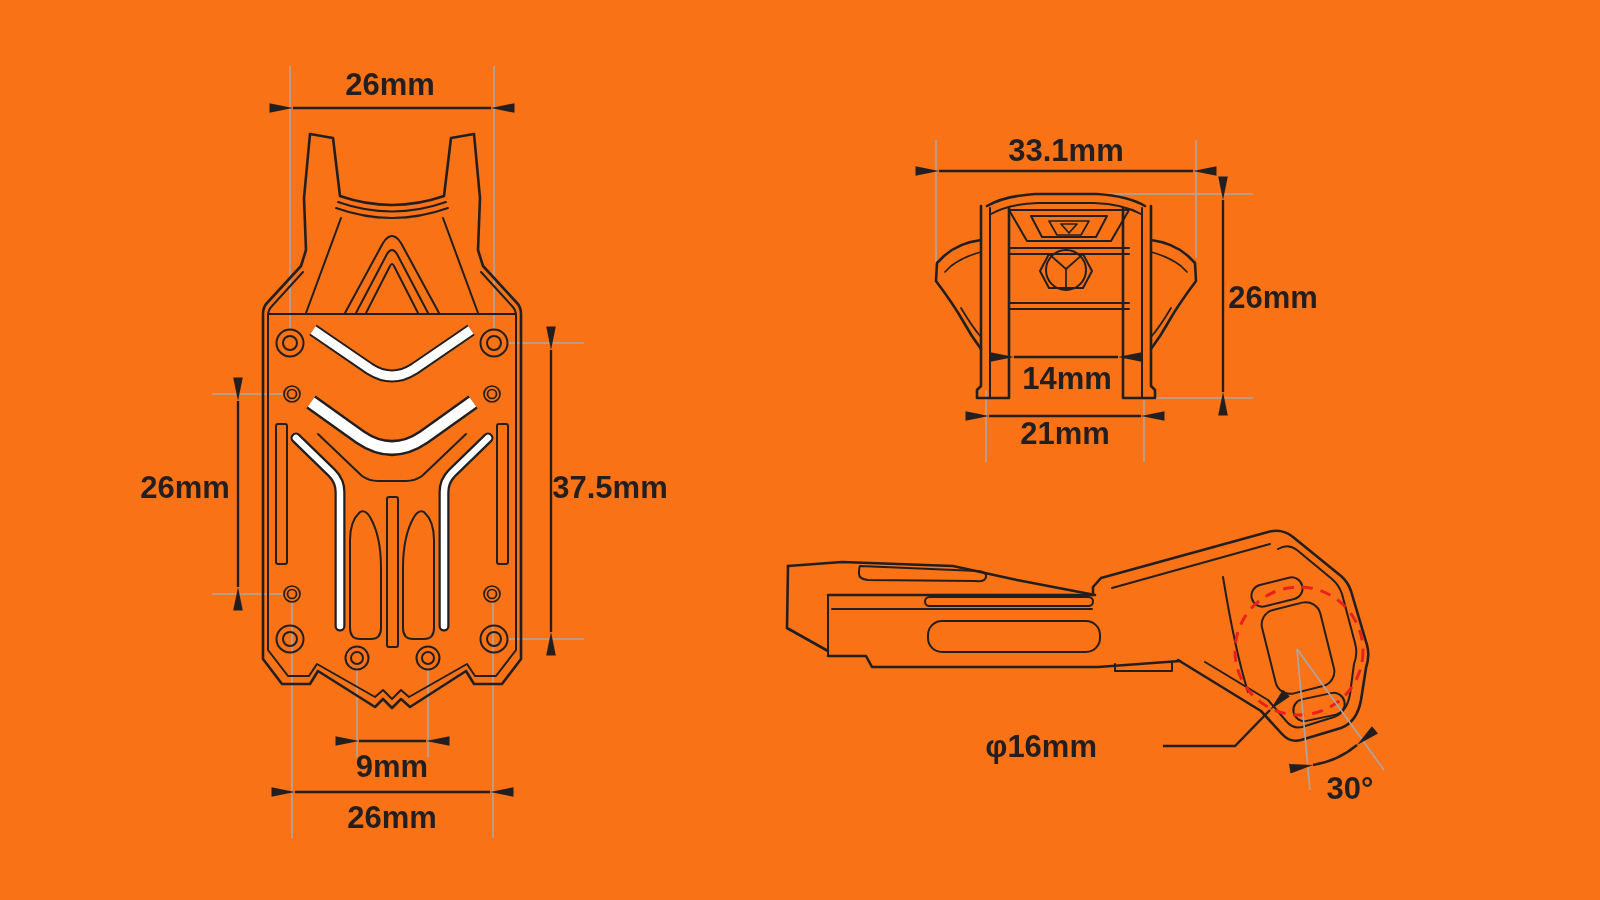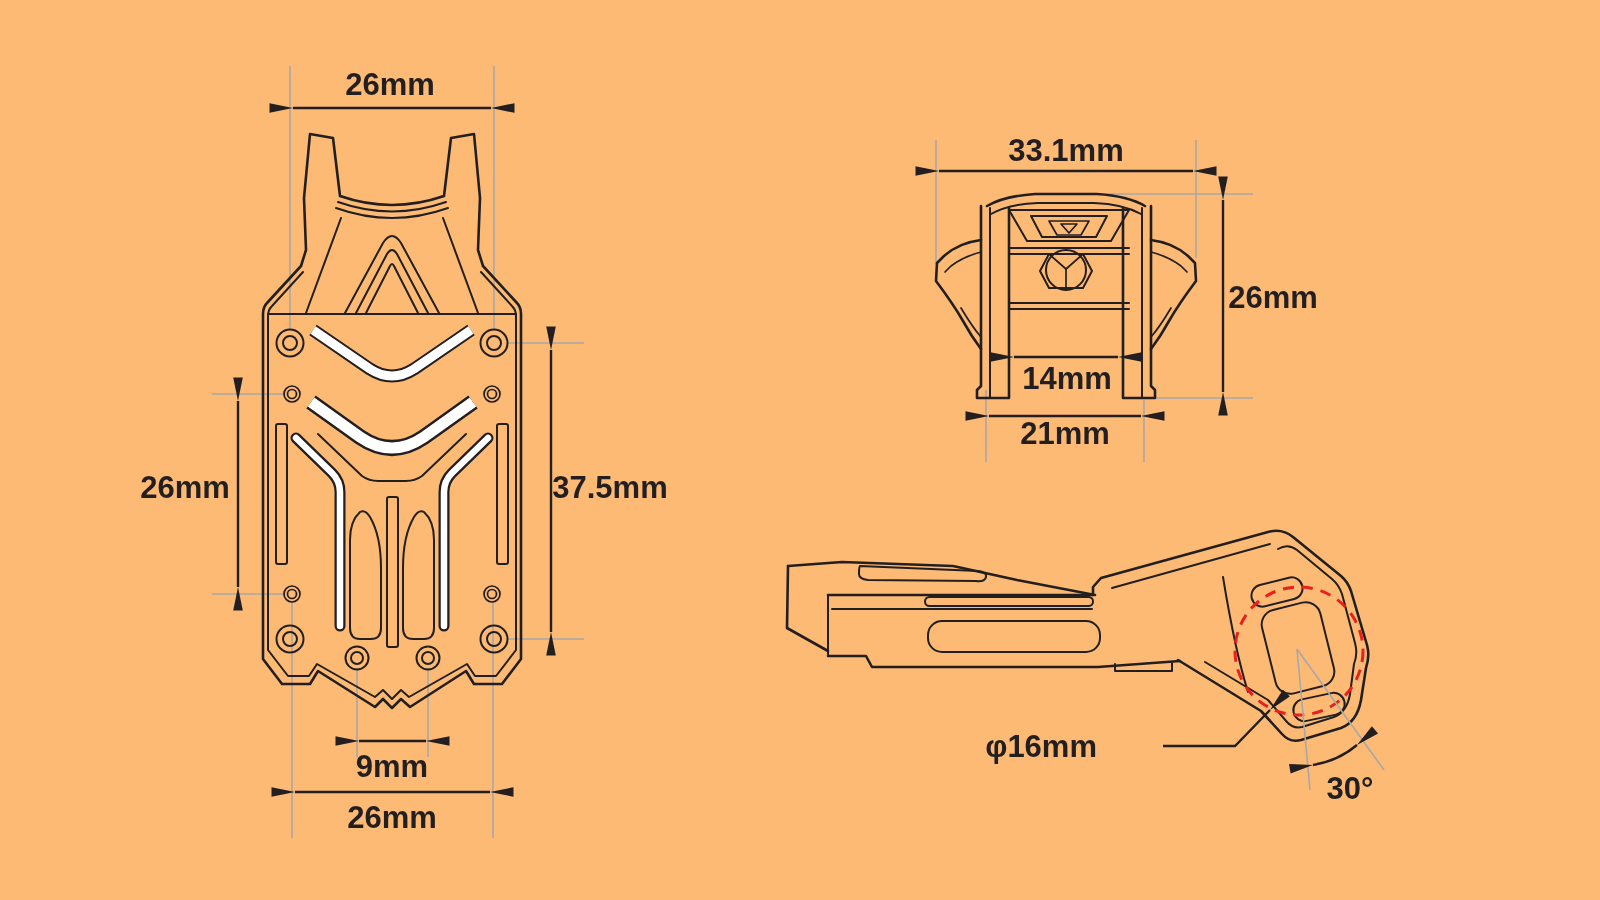--- a/index.html
+++ b/index.html
@@ -7,21 +7,21 @@
     padding: 0;
     background: #ffffff;
     width: 1600px;
     height: 900px;
     overflow: hidden;
   }
   .canvas {
     position: relative;
     width: 1600px;
     height: 900px;
-    background: #fdba74;
+    background: #f97316;
     font-family: "Liberation Sans", sans-serif;
   }
   svg { display: block; }
   .outline  { fill: none; stroke: #231f20; stroke-width: 2.6; stroke-linejoin: round; stroke-linecap: round; }
   .detail   { fill: none; stroke: #231f20; stroke-width: 2;   stroke-linejoin: round; stroke-linecap: round; }
   .fine     { fill: none; stroke: #231f20; stroke-width: 1.7; stroke-linejoin: round; stroke-linecap: round; }
   .guide    { fill: none; stroke: #a9a7a8; stroke-width: 1.6; }
   .dimline  { fill: none; stroke: #231f20; stroke-width: 2.4; }
   .band-b13 { fill: none; stroke: #231f20; stroke-width: 13; }
   .band-w9  { fill: none; stroke: #ffffff; stroke-width: 9; }

